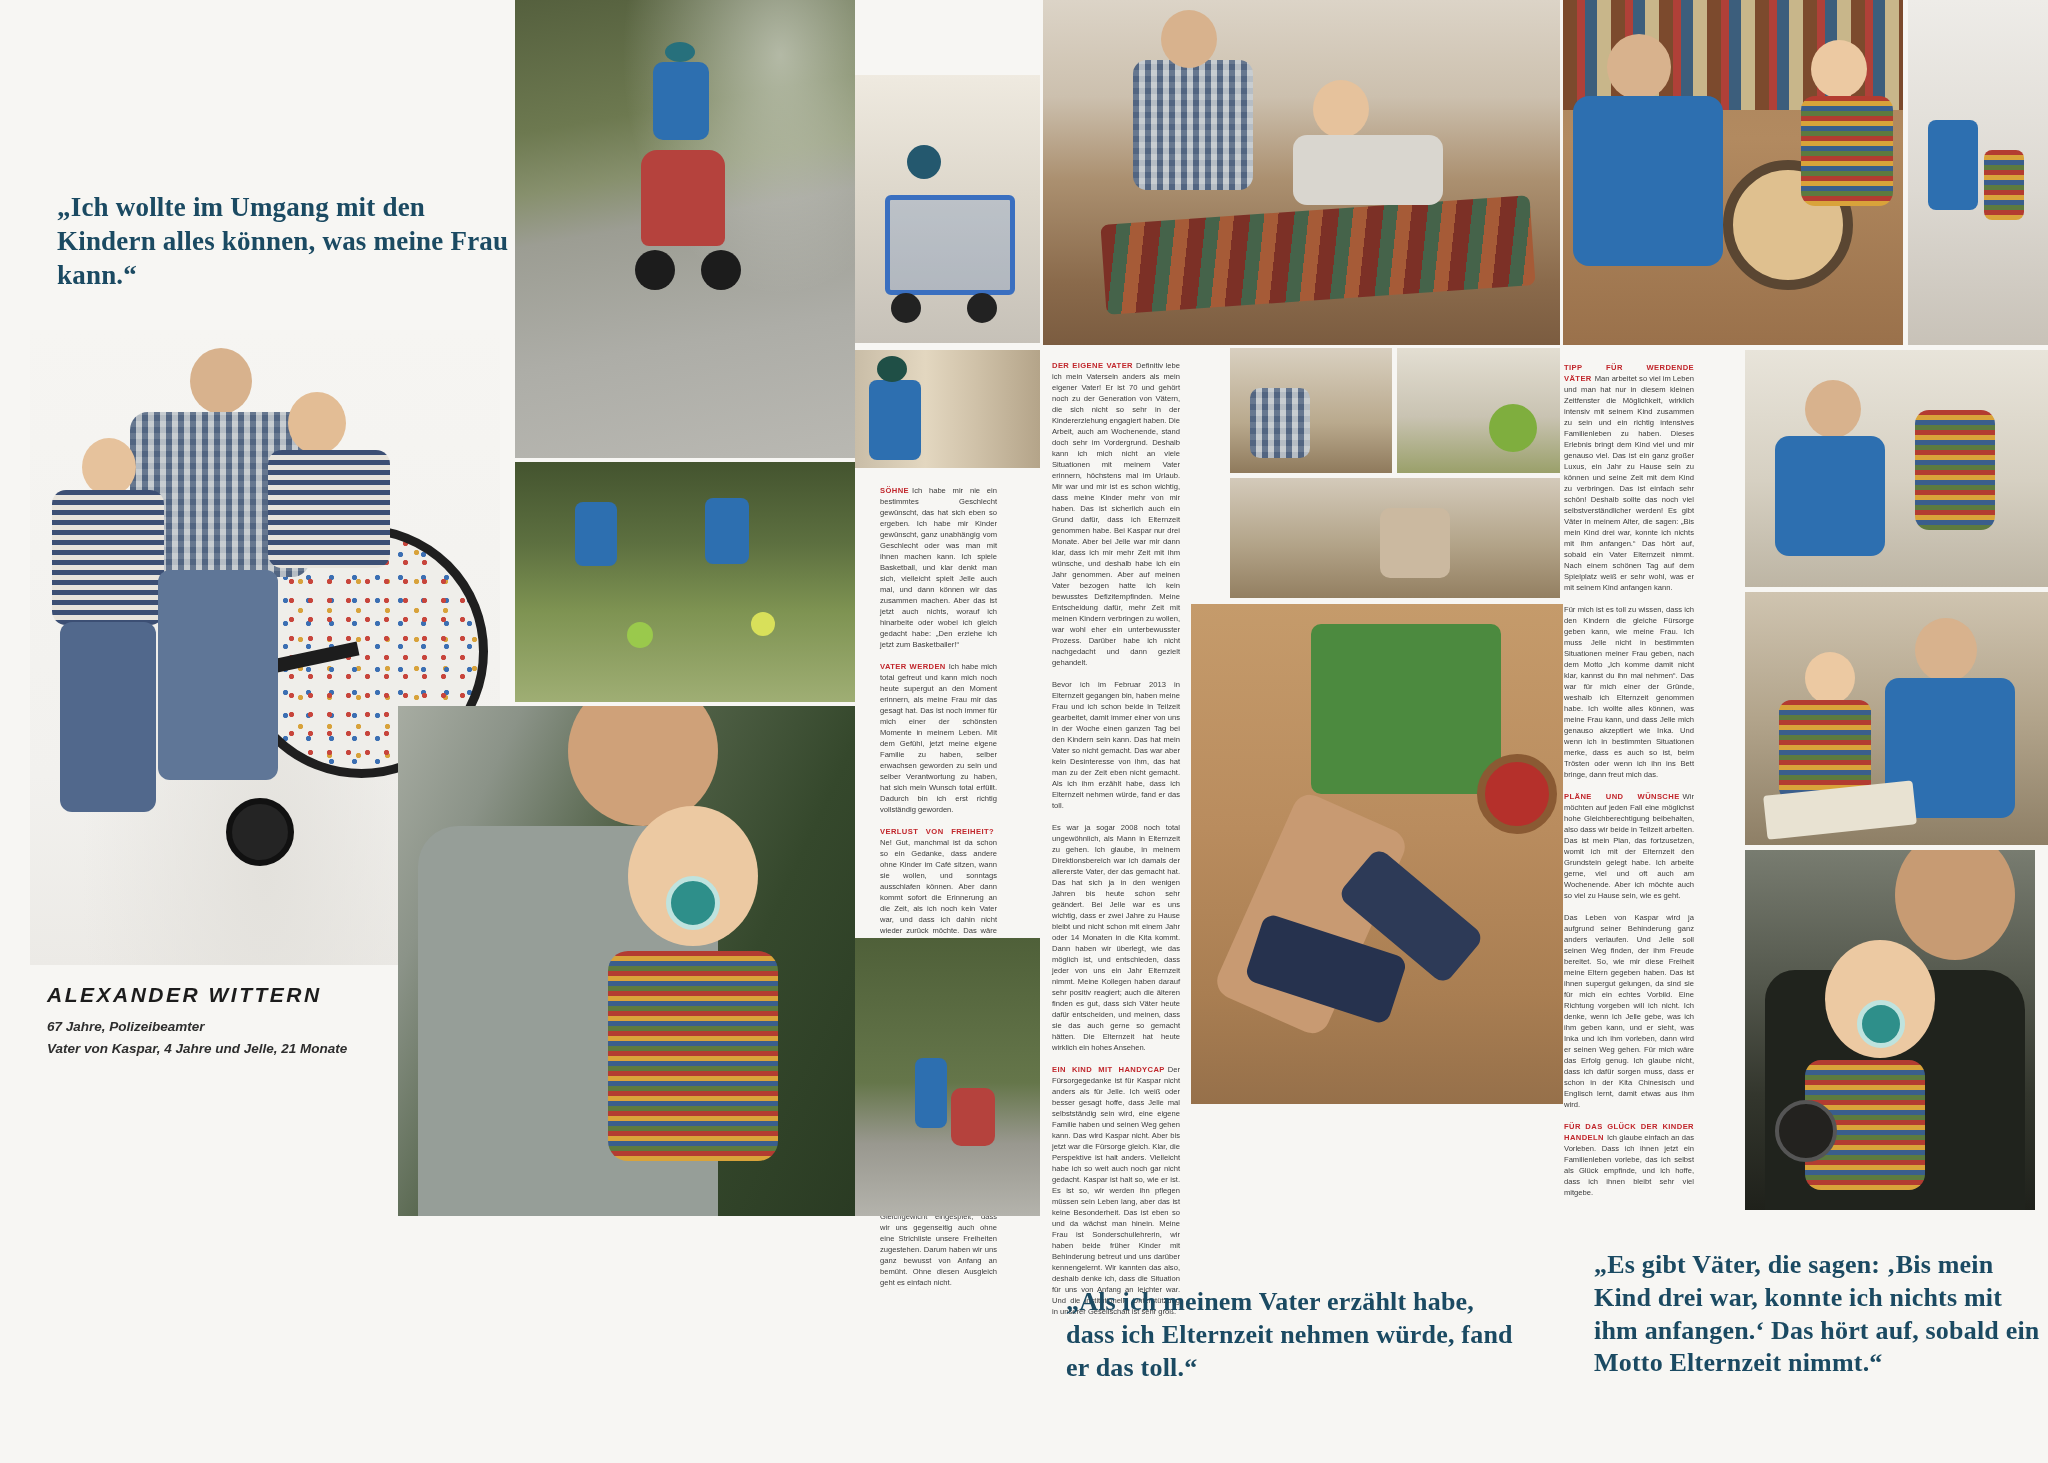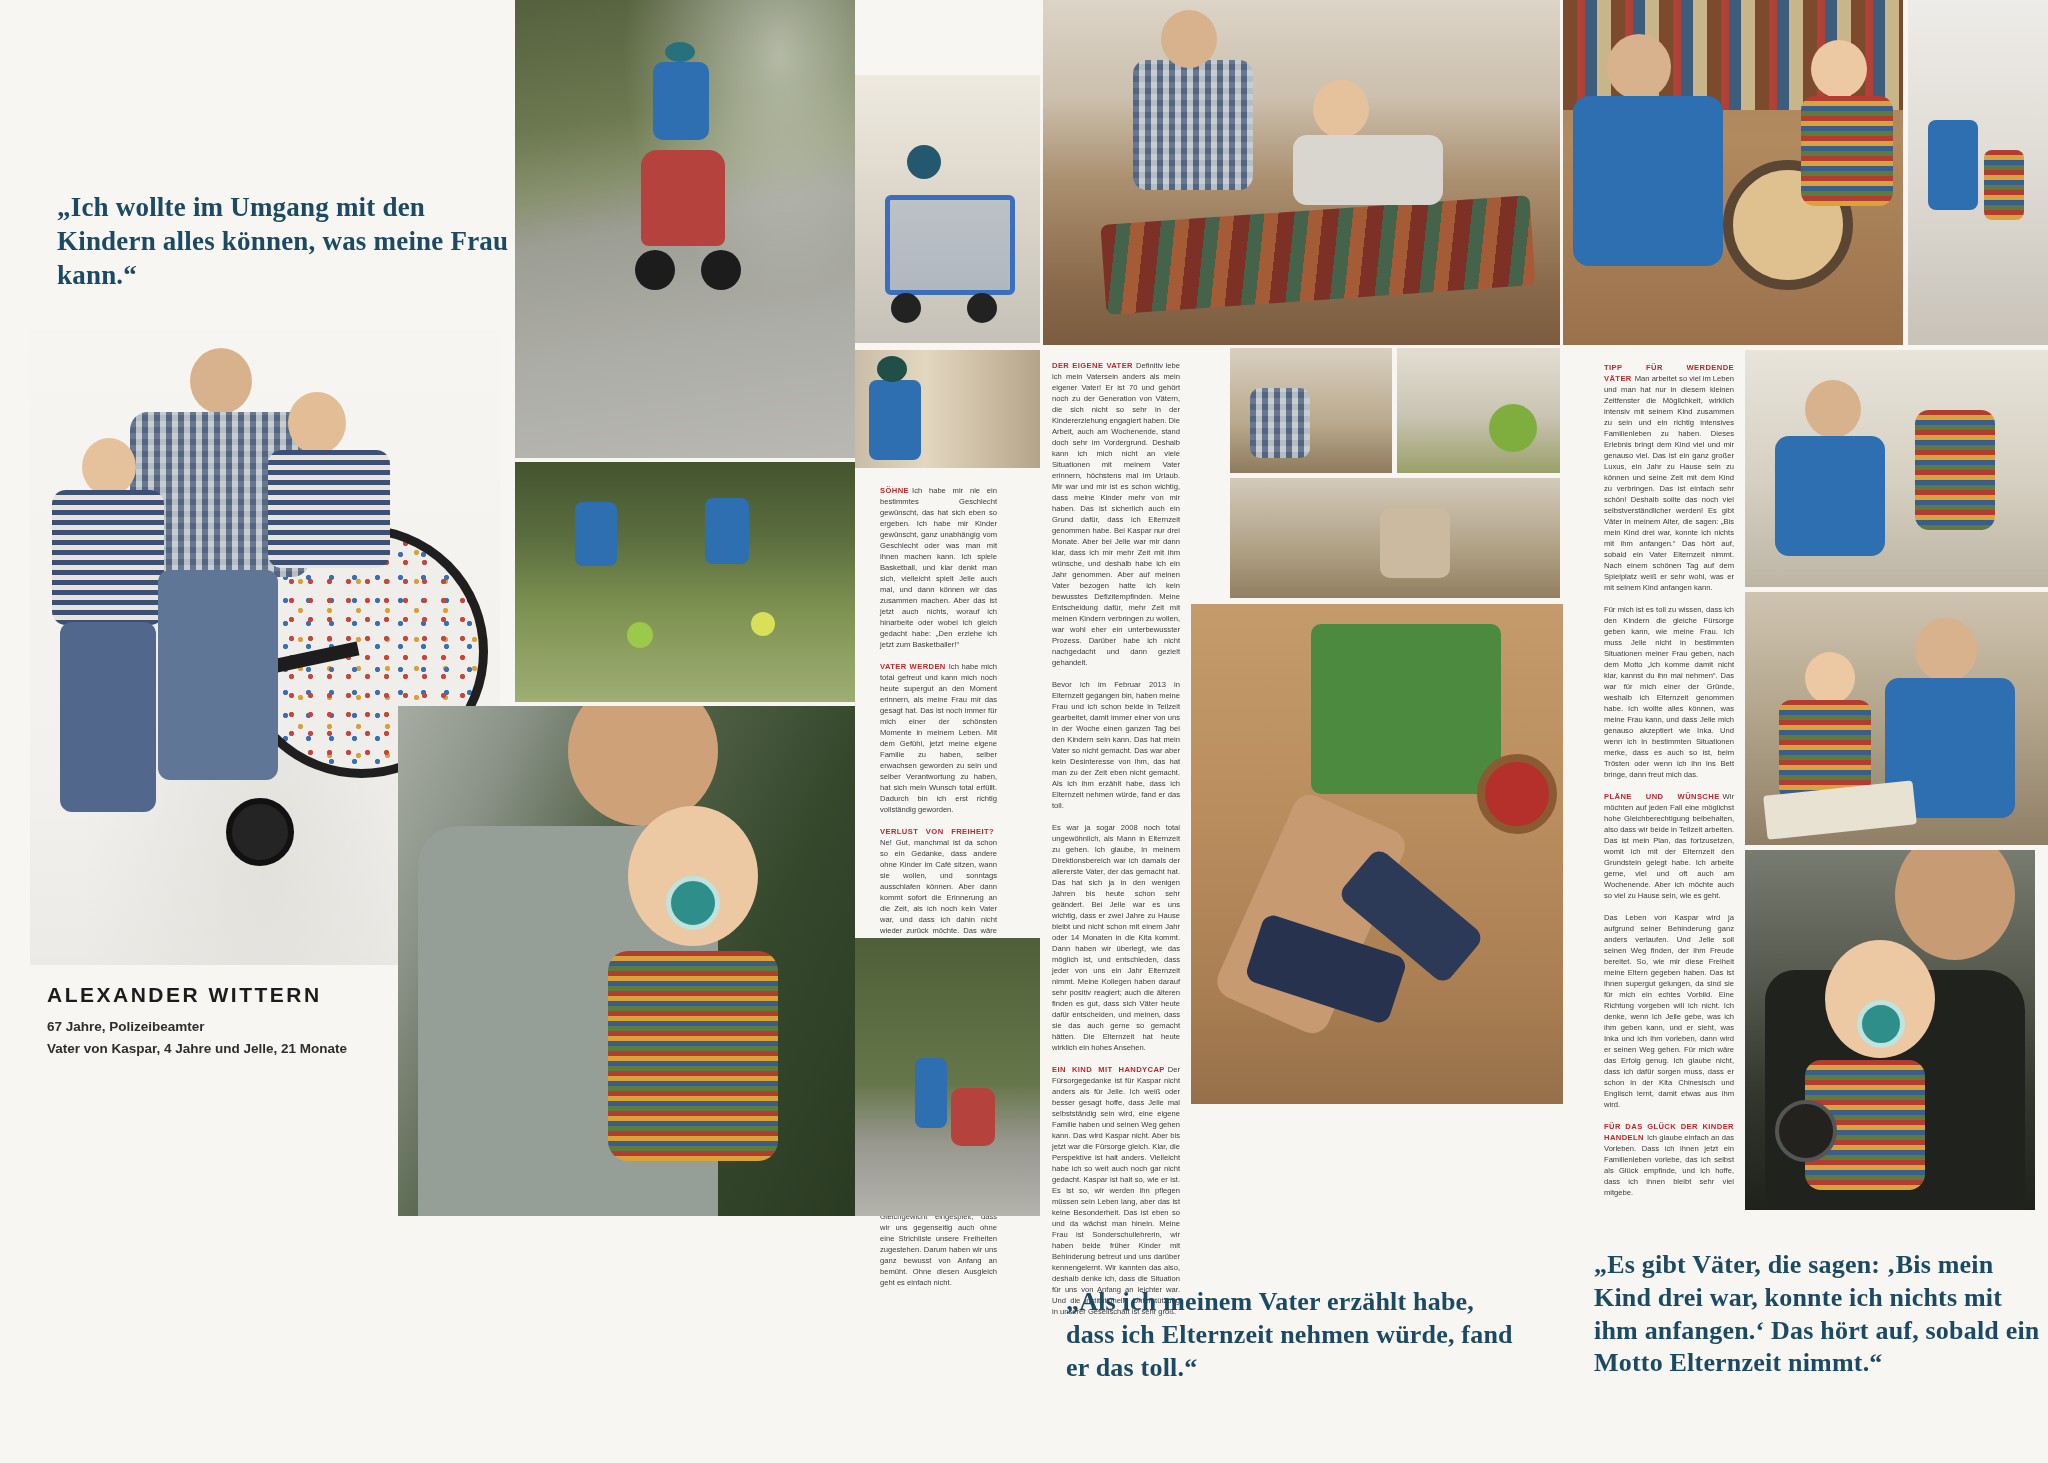--- a/index.html
+++ b/index.html
@@ -67,21 +67,21 @@
     <div class="ph-el round" style="left:160px;top:18px;width:62px;height:66px;background:#d8b28d;"></div>
     <div class="ph-el plaid" style="left:100px;top:82px;width:180px;height:165px;border-radius:18px;"></div>
     <div class="ph-el round" style="left:52px;top:108px;width:54px;height:58px;background:#e6c29c;"></div>
     <div class="ph-el stripes2" style="left:22px;top:160px;width:112px;height:135px;border-radius:14px;"></div>
     <div class="ph-el" style="left:30px;top:292px;width:96px;height:190px;background:#51688c;border-radius:12px;"></div>
     <div class="ph-el round" style="left:258px;top:62px;width:58px;height:62px;background:#e3bd95;"></div>
     <div class="ph-el stripes2" style="left:238px;top:120px;width:122px;height:118px;border-radius:14px;"></div>
     <div class="ph-el" style="left:128px;top:240px;width:120px;height:210px;background:#5f7697;border-radius:12px;"></div>
   </div>
 
-  <div style="position:absolute;left:47px;top:983px;width:380px;">
+  <div style="position:absolute;left:47px;top:983px;width:380px;font-style:italic;">
     <div class="cap-name">ALEXANDER WITTERN</div>
     <div class="cap-line">67 Jahre, Polizeibeamter</div>
     <div class="cap-line">Vater von Kaspar, 4 Jahre und Jelle, 21 Monate</div>
   </div>
 
   <div class="photo pRoad" style="left:515px;top:0;width:340px;height:458px;">
     <div class="ph-el round" style="left:150px;top:42px;width:30px;height:20px;background:#27707c;"></div>
     <div class="ph-el" style="left:138px;top:62px;width:56px;height:78px;background:#2d6fb0;border-radius:10px;"></div>
     <div class="ph-el" style="left:126px;top:150px;width:84px;height:96px;background:#b5423d;border-radius:16px 16px 8px 8px;"></div>
     <div class="ph-el round" style="left:120px;top:250px;width:40px;height:40px;background:#1c1c1c;"></div>
@@ -168,21 +168,21 @@
     <div class="ph-el round" style="left:160px;top:160px;width:110px;height:110px;background:#dfc08f;border:10px solid #5a4632;"></div>
     <div class="ph-el round" style="left:248px;top:40px;width:56px;height:58px;background:#ecc9a2;"></div>
     <div class="ph-el stripes" style="left:238px;top:96px;width:92px;height:110px;border-radius:14px;"></div>
   </div>
 
   <div class="photo pKitchen" style="left:1908px;top:0;width:140px;height:345px;">
     <div class="ph-el" style="left:20px;top:120px;width:50px;height:90px;background:#2d6fb0;border-radius:8px;"></div>
     <div class="ph-el stripes" style="left:76px;top:150px;width:40px;height:70px;border-radius:8px;"></div>
   </div>
 
-  <div class="textcol" style="left:1564px;top:362px;width:130px;padding-left:40px;">
+  <div class="textcol" style="left:1564px;top:362px;width:130px;">
     <p class="sec"><span class="shd">TIPP FÜR WERDENDE VÄTER</span><span>Man arbeitet so viel im Leben und man hat nur in diesem kleinen Zeitfenster die Möglichkeit, wirklich intensiv mit seinem Kind zusammen zu sein und ein richtig intensives Familienleben zu haben. Dieses Erlebnis bringt dem Kind viel und mir genauso viel. Das ist ein ganz großer Luxus, ein Jahr zu Hause sein zu können und seine Zeit mit dem Kind zu verbringen. Das ist einfach sehr schön! Deshalb sollte das noch viel selbstverständlicher werden! Es gibt Väter in meinem Alter, die sagen: „Bis mein Kind drei war, konnte ich nichts mit ihm anfangen.“ Das hört auf, sobald ein Vater Elternzeit nimmt. Nach einem schönen Tag auf dem Spielplatz weiß er sehr wohl, was er mit seinem Kind anfangen kann.</span></p>
     <p class="sec"><span>Für mich ist es toll zu wissen, dass ich den Kindern die gleiche Fürsorge geben kann, wie meine Frau. Ich muss Jelle nicht in bestimmten Situationen meiner Frau geben, nach dem Motto „Ich komme damit nicht klar, kannst du ihn mal nehmen“. Das war für mich einer der Gründe, weshalb ich Elternzeit genommen habe. Ich wollte alles können, was meine Frau kann, und dass Jelle mich genauso akzeptiert wie Inka. Und wenn ich in bestimmten Situationen merke, dass es auch so ist, beim Trösten oder wenn ich ihn ins Bett bringe, dann freut mich das.</span></p>
     <p class="sec"><span class="shd">PLÄNE UND WÜNSCHE</span><span>Wir möchten auf jeden Fall eine möglichst hohe Gleichberechtigung beibehalten, also dass wir beide in Teilzeit arbeiten. Das ist mein Plan, das fortzusetzen, womit ich mit der Elternzeit den Grundstein gelegt habe. Ich arbeite gerne, viel und oft auch am Wochenende. Aber ich möchte auch so viel zu Hause sein, wie es geht.</span></p>
     <p class="sec"><span>Das Leben von Kaspar wird ja aufgrund seiner Behinderung ganz anders verlaufen. Und Jelle soll seinen Weg finden, der ihm Freude bereitet. So, wie mir diese Freiheit meine Eltern gegeben haben. Das ist ihnen supergut gelungen, da sind sie für mich ein echtes Vorbild. Eine Richtung vorgeben will ich nicht. Ich denke, wenn ich Jelle gebe, was ich ihm geben kann, und er sieht, was Inka und ich ihm vorleben, dann wird er seinen Weg gehen. Für mich wäre das Erfolg genug. Ich glaube nicht, dass ich dafür sorgen muss, dass er schon in der Kita Chinesisch und Englisch lernt, damit etwas aus ihm wird.</span></p>
     <p class="sec"><span class="shd">FÜR DAS GLÜCK DER KINDER HANDELN</span><span>Ich glaube einfach an das Vorleben. Dass ich ihnen jetzt ein Familienleben vorlebe, das ich selbst als Glück empfinde, und ich hoffe, dass ich ihnen bleibt sehr viel mitgebe.</span></p>
   </div>
 
   <div class="photo pShelfBaby" style="left:1745px;top:350px;width:303px;height:237px;">
     <div class="ph-el round" style="left:60px;top:30px;width:56px;height:58px;background:#d8b28d;"></div>
     <div class="ph-el" style="left:30px;top:86px;width:110px;height:120px;background:#2d6fb0;border-radius:14px;"></div>

